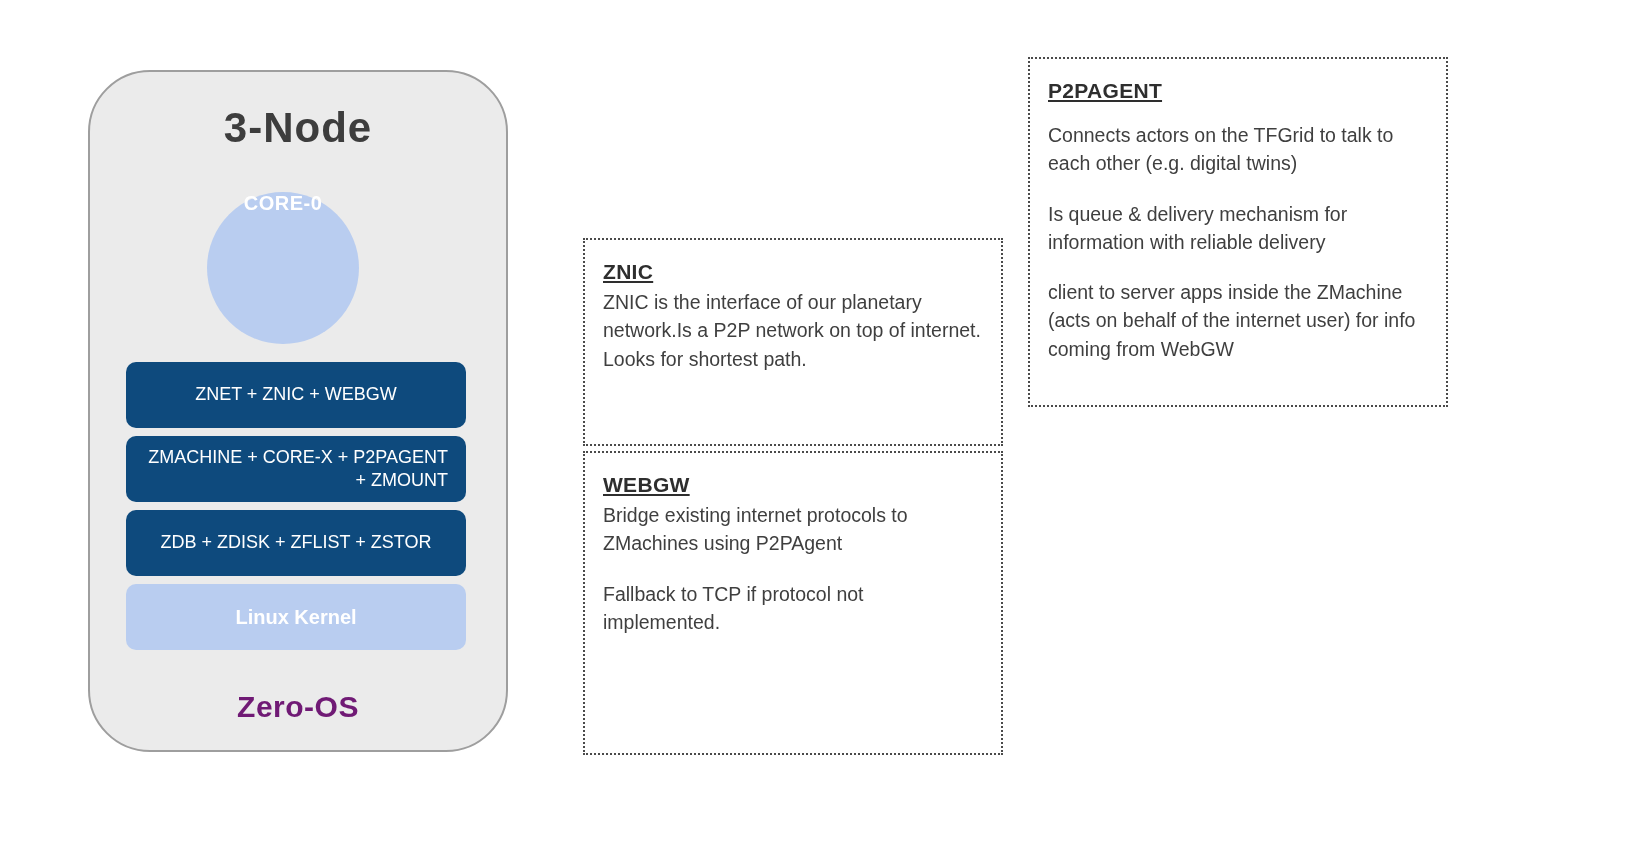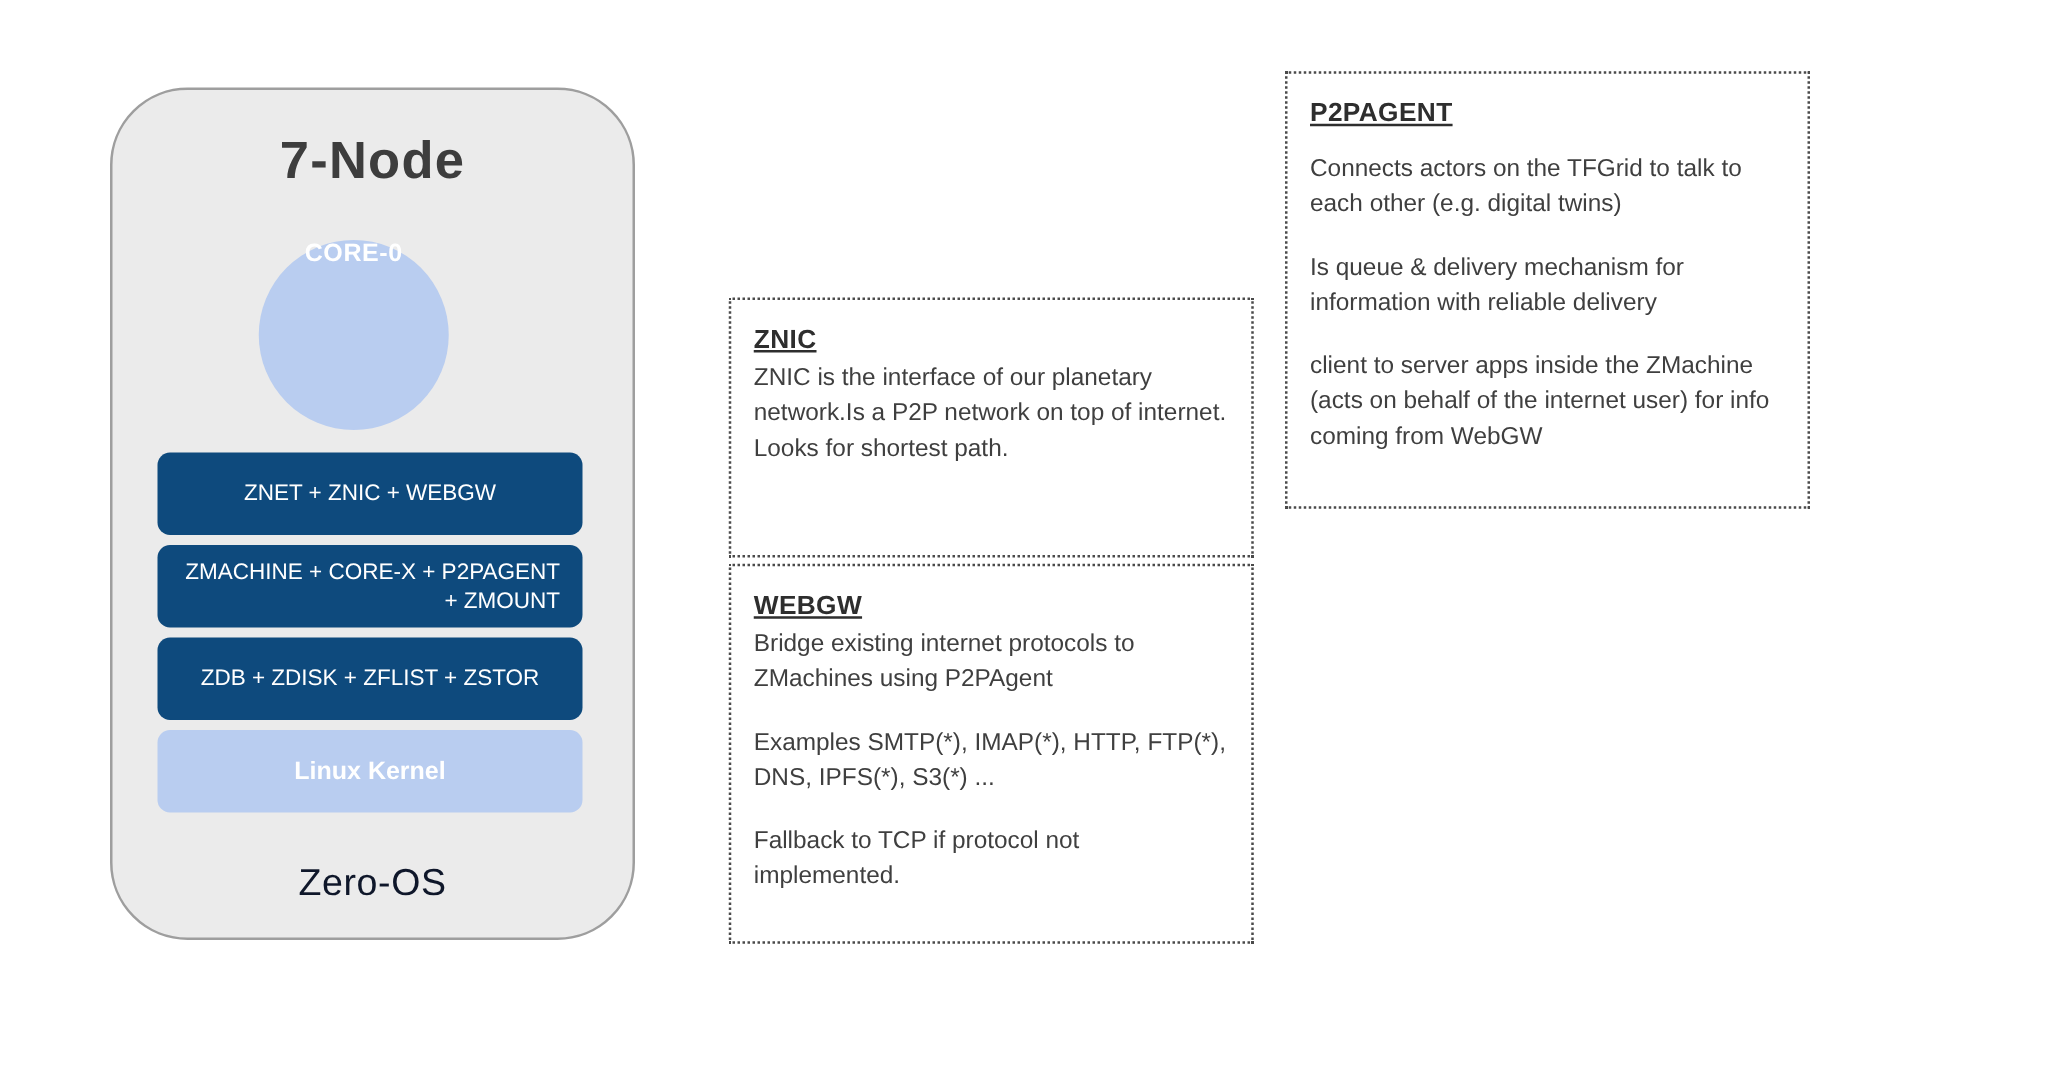--- a/index.html
+++ b/index.html
@@ -71,22 +71,22 @@
     color: #ffffff;
     font-weight: bold;
     font-size: 20px;
   }
   .node-footer {
     position: absolute;
     left: 0; right: 0;
     bottom: 26px;
     text-align: center;
     font-size: 30px;
-    font-weight: normal;
-    color: #0f172a;
+    font-weight: bold;
+    color: #701a75;
     letter-spacing: 0.5px;
   }
 
   
   .info-box {
     position: absolute;
     border: 2px dotted #4a4a4a;
     background: #ffffff;
     padding: 20px 20px 16px 18px;
   }
@@ -114,21 +114,21 @@
     margin-bottom: 22px;
   }
   .info-text:last-child { margin-bottom: 0; }
 </style>
 </head>
 <body>
 
 <div class="canvas">
 
   <div class="node-panel">
-    <div class="node-title">7-Node</div>
+    <div class="node-title">3-Node</div>
 
     <div class="core-circle">
       <span>CORE-0</span>
     </div>
 
     <div class="layer-stack">
       <div class="layer dark">ZNET +  ZNIC + WEBGW</div>
       <div class="layer dark">ZMACHINE + CORE-X + P2PAGENT + ZMOUNT</div>
       <div class="layer dark">ZDB + ZDISK + ZFLIST + ZSTOR</div>
       <div class="layer light">Linux Kernel</div>
@@ -139,21 +139,20 @@
 
 
   <div class="info-box znic">
     <div class="info-title">ZNIC</div>
     <div class="info-text">ZNIC is the interface of our planetary network.Is a P2P network on top of internet. Looks for shortest path.</div>
   </div>
 
   <div class="info-box webgw">
     <div class="info-title">WEBGW</div>
     <div class="info-text">Bridge existing internet protocols to ZMachines using P2PAgent</div>
-    <div class="info-text">Examples SMTP(*), IMAP(*), HTTP, FTP(*), DNS, IPFS(*), S3(*) ...</div>
     <div class="info-text">Fallback to TCP if protocol not implemented.</div>
   </div>
 
   <div class="info-box p2pagent">
     <div class="info-title">P2PAGENT</div>
     <div class="info-text">Connects actors on the TFGrid to talk to each other (e.g. digital twins)</div>
     <div class="info-text">Is queue &amp; delivery mechanism for information with reliable delivery</div>
     <div class="info-text">client to server apps inside the ZMachine (acts on behalf of the internet user) for info coming from WebGW</div>
   </div>
 

